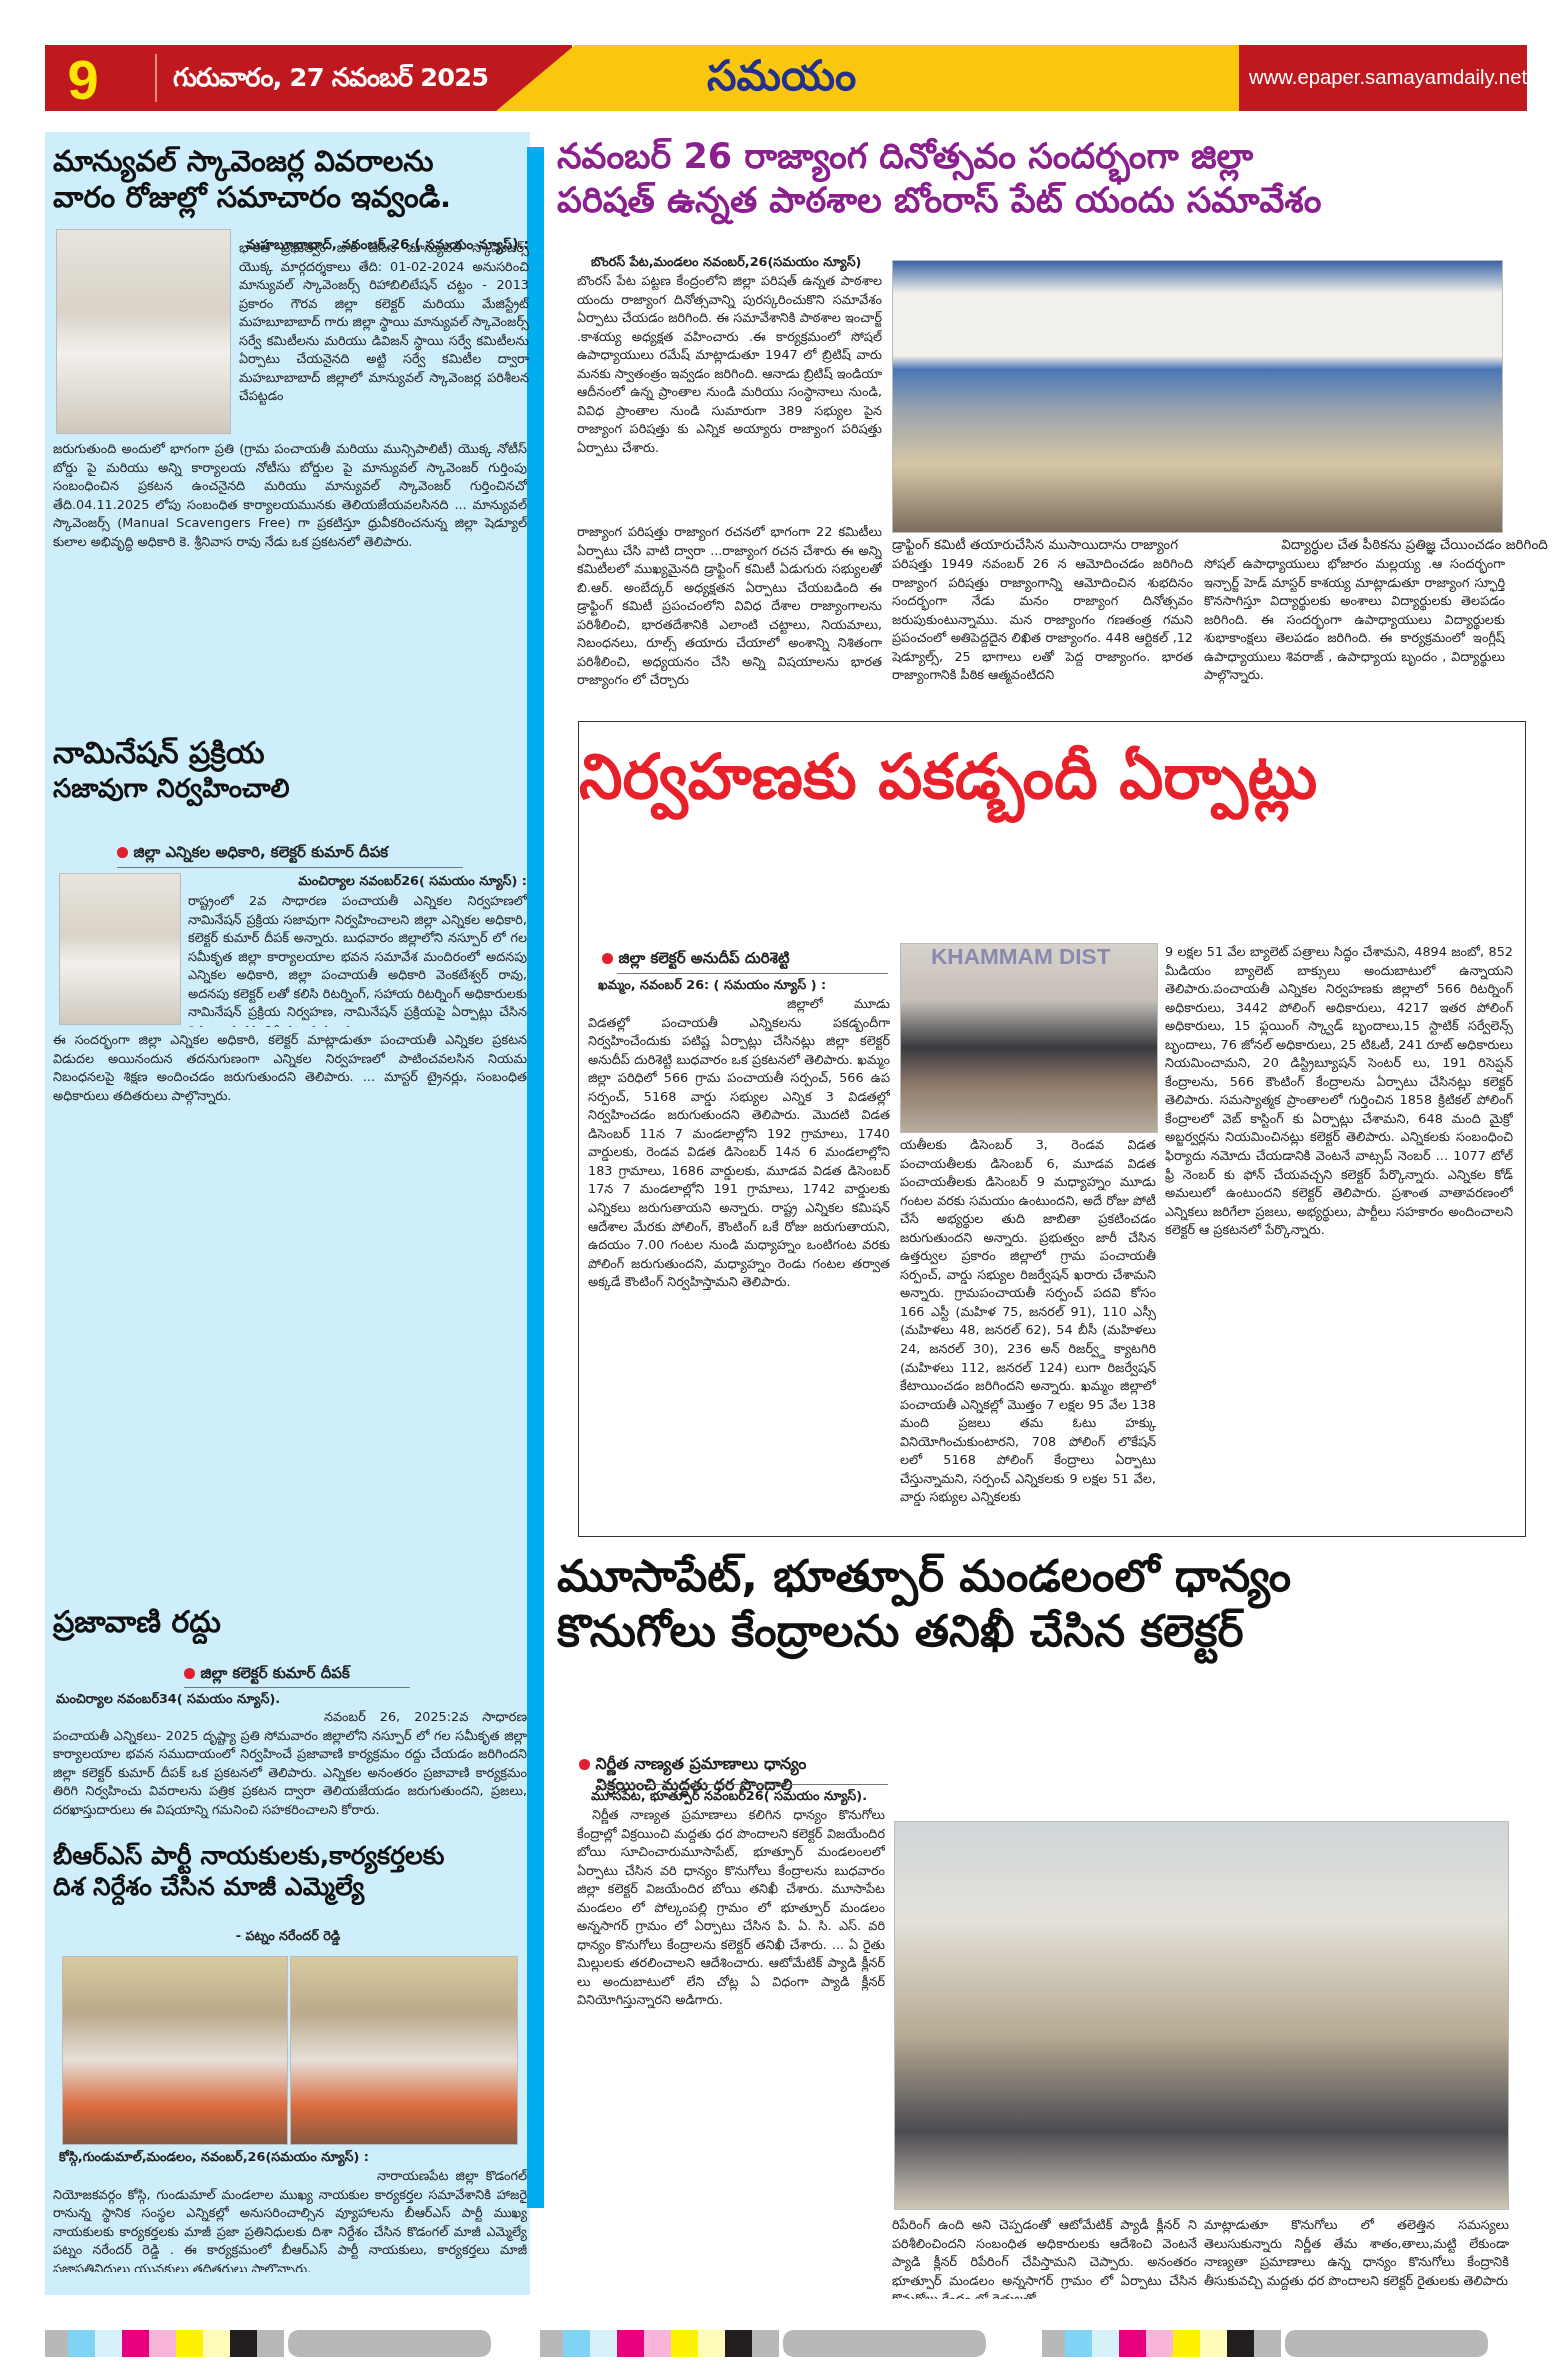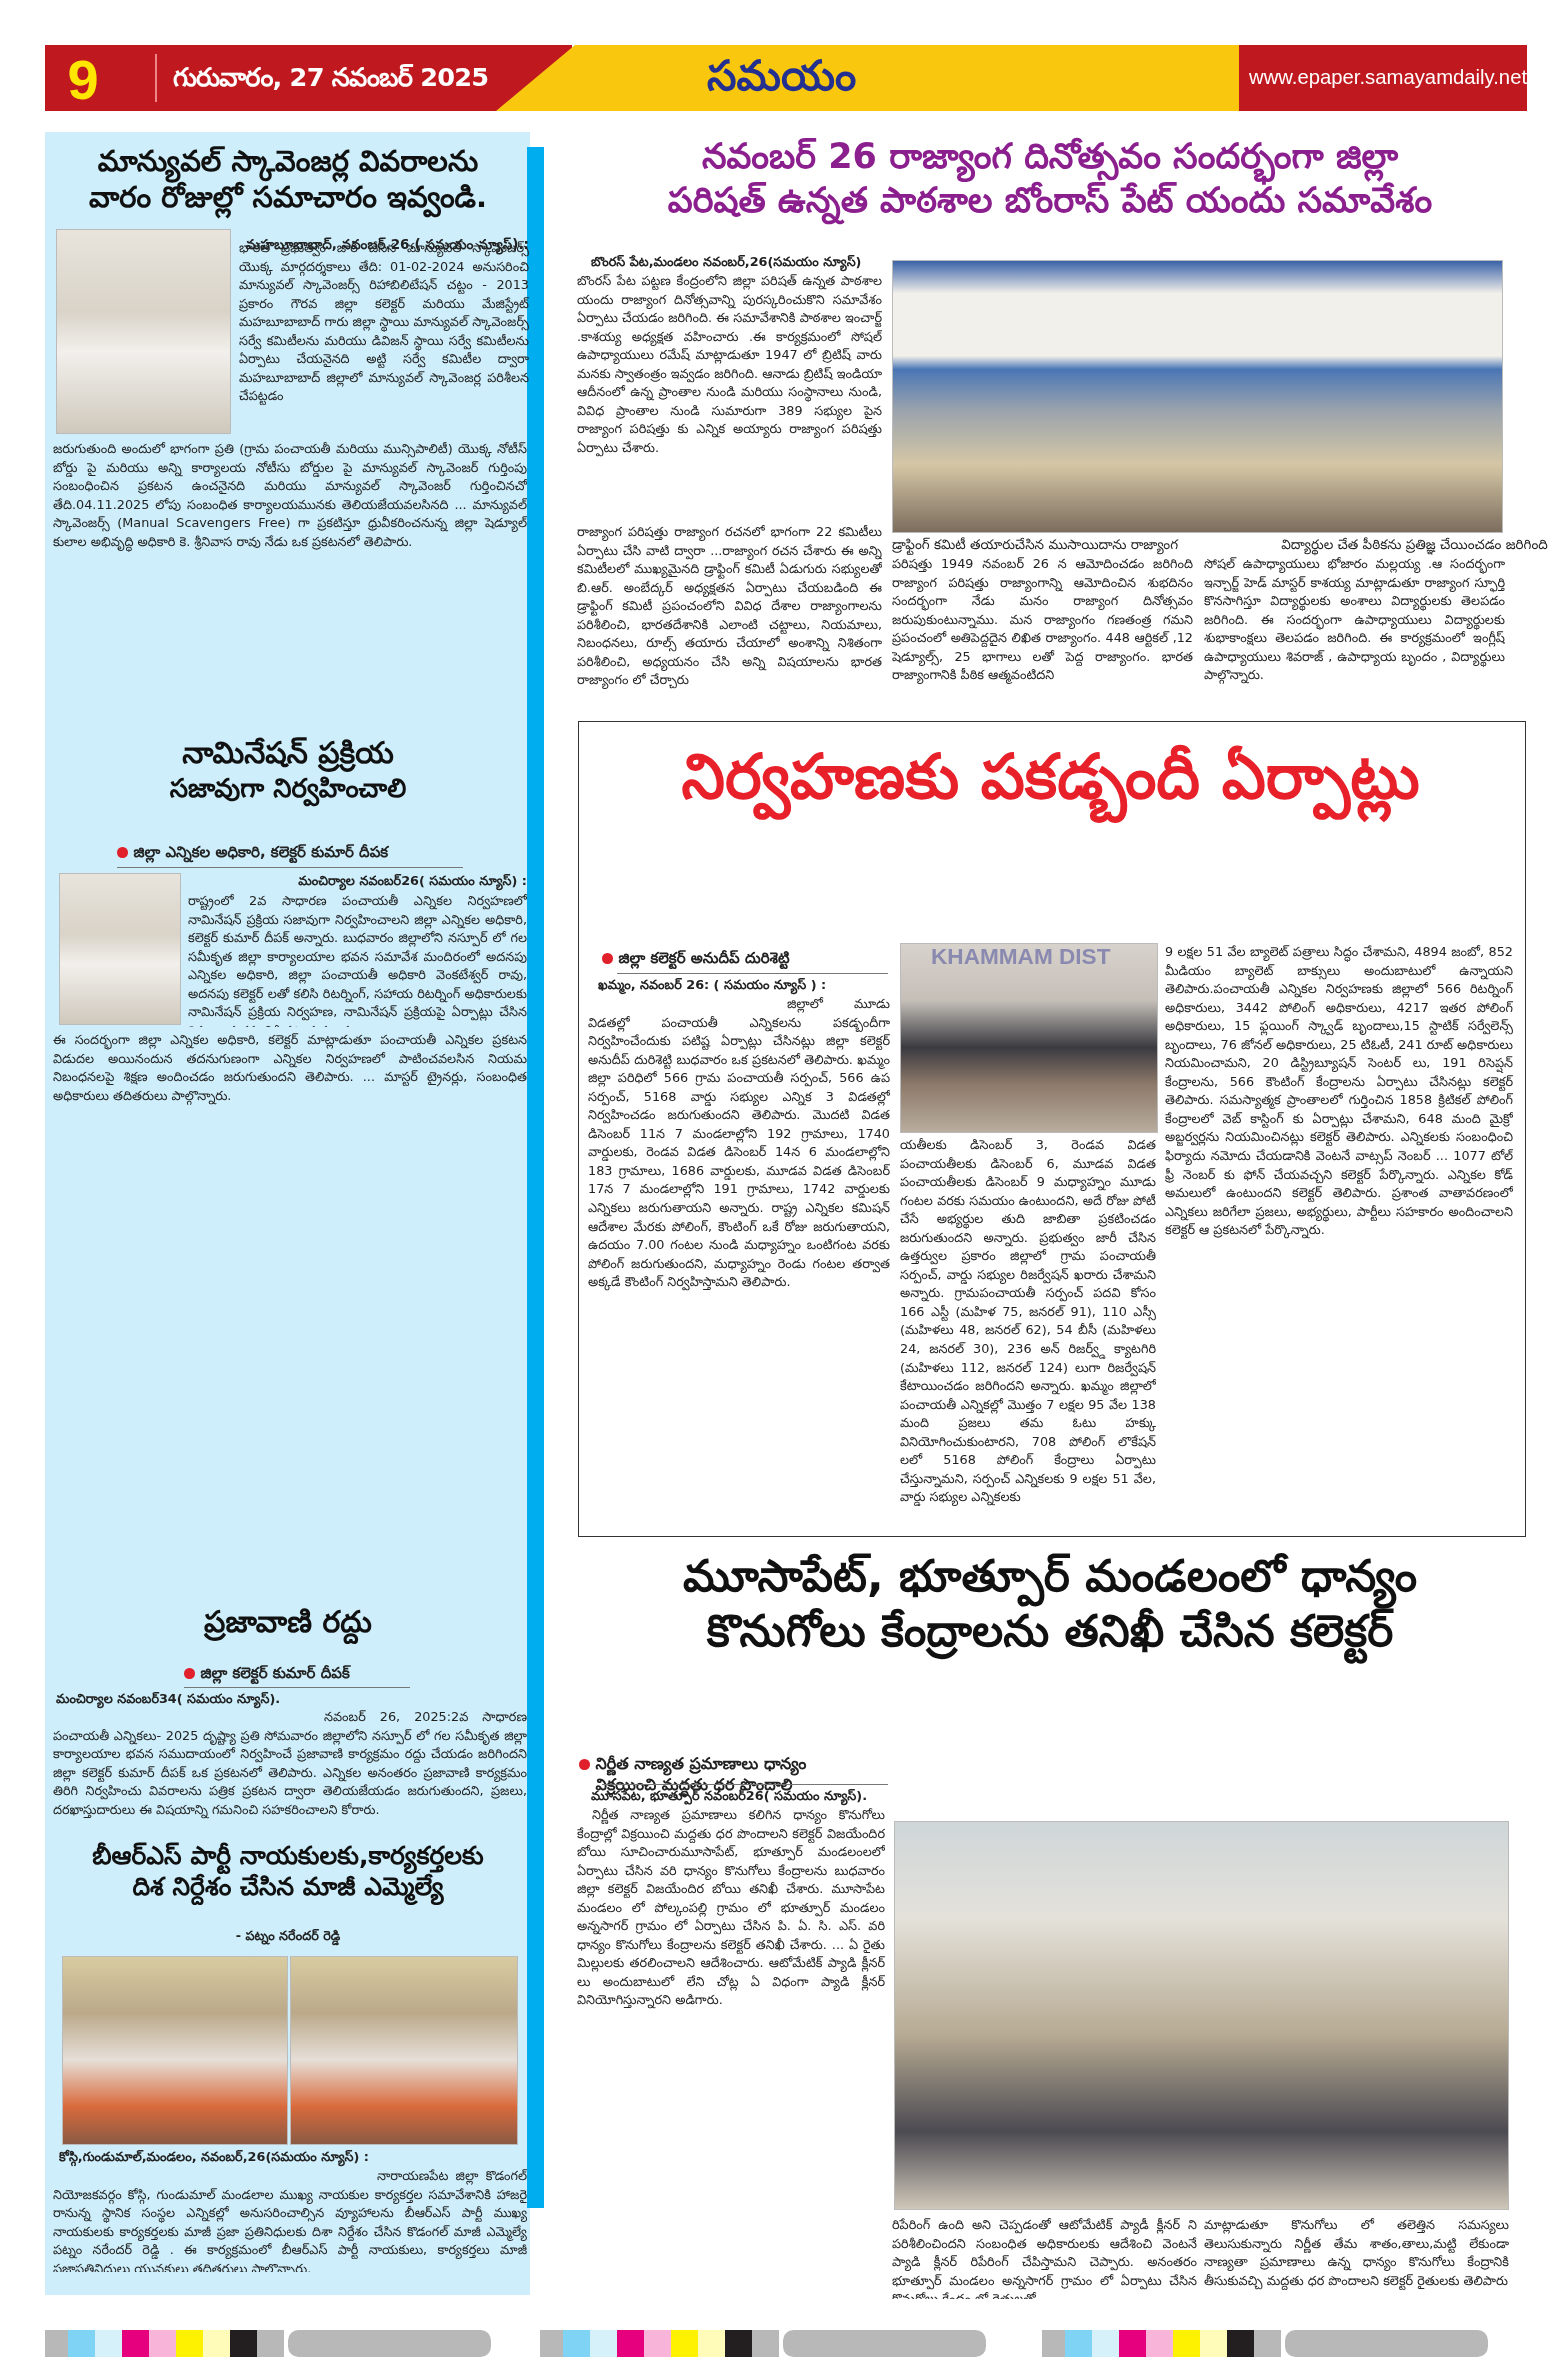--- a/index.html
+++ b/index.html
@@ -11,21 +11,21 @@
   #mast .yellow{left:451px;top:0;width:790px;height:66px;background:#f9c80e;clip-path:polygon(10% 0,100% 0,100% 100%,0 100%);}
   #mast .red-r{left:1194px;top:0;width:288px;height:66px;background:#c0181f;}
   #mast .pageno{left:22.6px;top:1.5px;font:bold 56px "Liberation Sans",sans-serif;color:#ffe600;}
   #mast .divider{left:110px;top:9px;width:1.5px;height:48px;background:#e88;}
   #mast .date{left:128px;top:16.6px;font:bold 25.6px "DejaVu Sans",sans-serif;color:#fff;letter-spacing:-0.8px;}
   #mast .logo{left:662px;top:6px;font:bold 42px "DejaVu Sans",sans-serif;color:#23308f;text-align:center;}
   #mast .url{left:1204px;top:21px;font:20.3px "Liberation Sans",sans-serif;color:#fff;}
   
   #leftcol{left:45px;top:132px;width:485px;height:2163px;background:#cdeefa;}
   #leftbar{left:527px;top:147px;width:16.6px;height:2061px;background:#00aeef;}
-  .hl{font-weight:bold;text-align:center;color:#111;line-height:1.25;}
+  .hl{font-weight:bold;color:#111;line-height:1.25;}
   .body{font-size:12.8px;line-height:1.45;color:#222;text-align:justify;}
   .dateline{font-weight:bold;font-size:13.5px;}
   .bullet{display:inline-block;width:10.5px;height:10.5px;border-radius:50%;background:#e0202a;margin-right:6px;vertical-align:middle;}
   .photo{background:linear-gradient(135deg,#c9b8a1,#e6dcd0 40%,#8f8a80);border:0.8px solid #bbb;}
   .photo.person{background:linear-gradient(180deg,#e8e4dc 0%,#d9d3c8 40%,#f2f0ec 60%,#cfc8bc 100%);}
   .photo.school{background:linear-gradient(180deg,#3a62a8 0%,#f2f0ea 12%,#f2f0ea 35%,#4a76b5 40%,#9aa3ad 55%,#d5c7a5 75%,#7c6d5e 100%);}
   .photo.meet{background:linear-gradient(180deg,#d8cba0 0%,#bba98a 30%,#e6dfd8 55%,#d96a3c 80%,#8a5a44 100%);}
   .photo.field{background:linear-gradient(180deg,#cfd6d8 0%,#e4e1da 25%,#b6aa92 55%,#4c4a52 80%,#cfc7b8 100%);}
   .photo.collector{background:linear-gradient(180deg,#d7d2cb 0%,#c5bfb8 30%,#3a3a40 55%,#8e7a6a 75%,#b8ad9e 100%);}
   .caption{font-size:13.5px;color:#222;}

